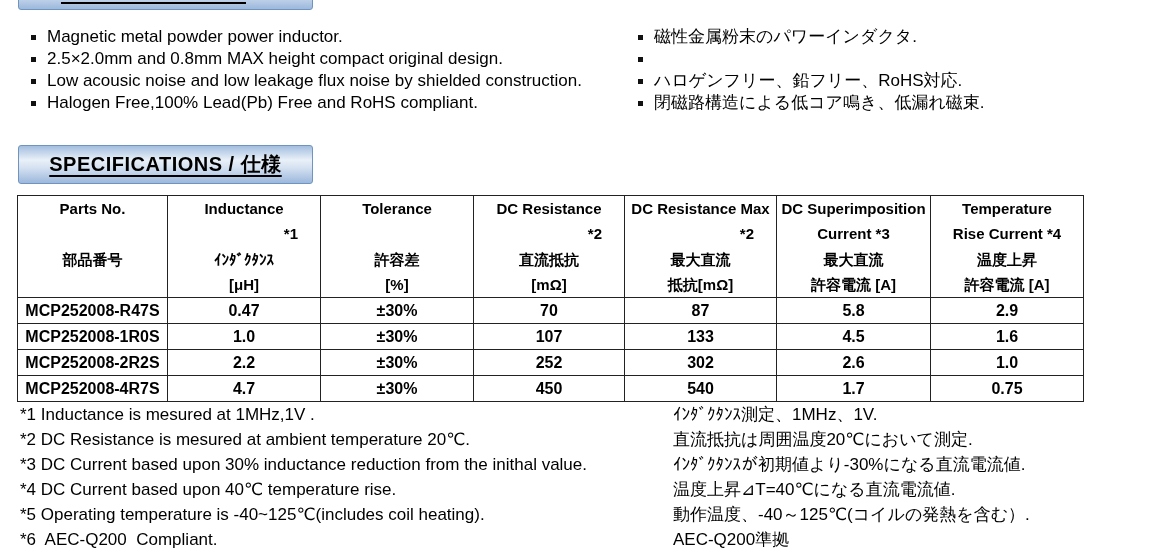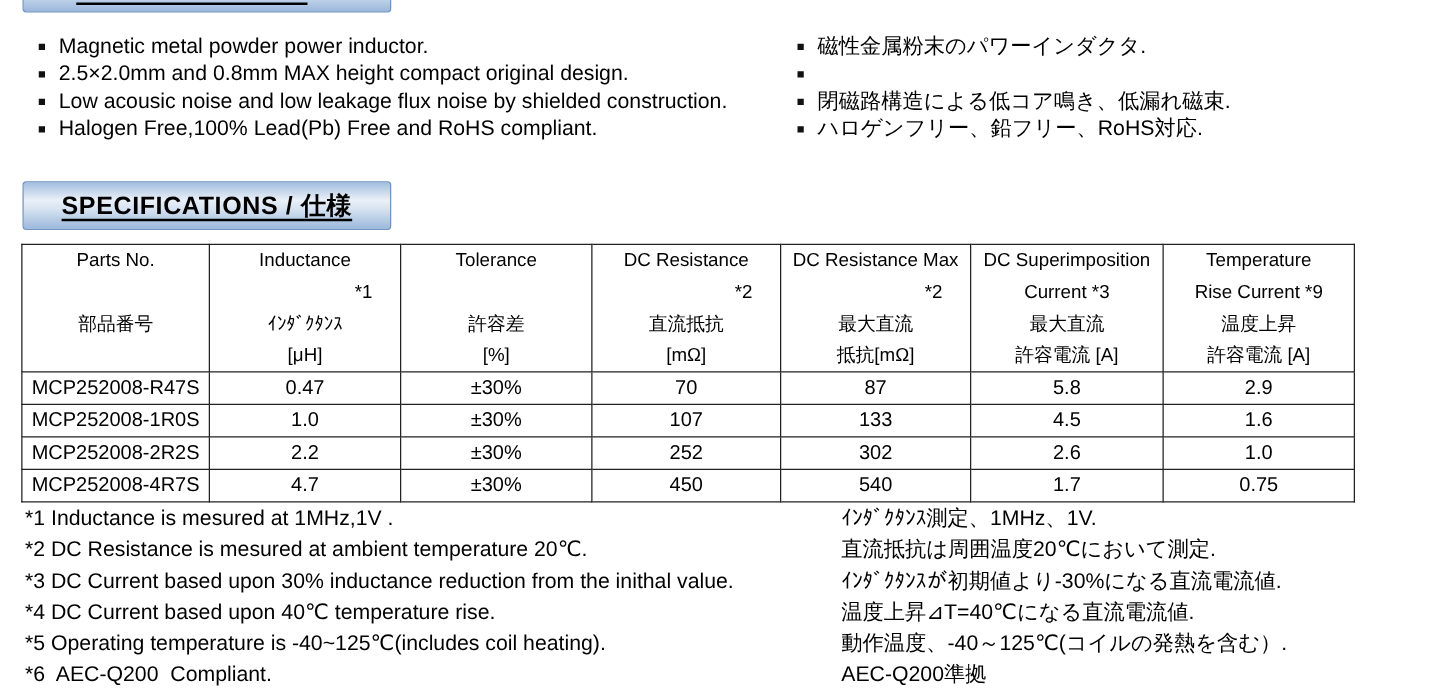--- a/index.html
+++ b/index.html
@@ -27,21 +27,21 @@
   .features-jp{left:637px;width:505px;}
   .feat-line{display:flex;align-items:flex-start;height:22px;line-height:22px;font-size:17px;white-space:pre;}
   .sq{flex:0 0 auto;width:5px;height:5px;background:#111;margin:9px 11px 0 1px;}
   
   .spec-table{
     position:absolute;left:17px;top:195px;width:1066px;
     border-collapse:collapse;table-layout:fixed;
   }
   .spec-table th,.spec-table td{
     border:1px solid #222;padding:0;text-align:center;vertical-align:top;
-    font-weight:normal;box-sizing:border-box;overflow:hidden;
+    font-weight:bold;box-sizing:border-box;overflow:hidden;
   }
   .spec-table th{height:100px;}
   .spec-table td{height:26px;line-height:25px;font-size:16px;vertical-align:middle;white-space:nowrap;margin-left:44px;}
   .hl{height:25.25px;line-height:25.25px;font-size:15px;white-space:nowrap;}
   .hl.ast-r{text-align:right;padding-right:22px;}
   
   .notes{position:absolute;top:402px;}
   .notes-en{left:20px;width:630px;}
   .notes-jp{left:673px;width:490px;}
   .note-line{height:25px;line-height:25px;font-size:17px;white-space:pre;}
@@ -58,22 +58,22 @@
   <div class="features features-en">
     <div class="feat-line"><span class="sq"></span><span>Magnetic metal powder power inductor.</span></div>
     <div class="feat-line"><span class="sq"></span><span>2.5×2.0mm and 0.8mm MAX height compact original design.</span></div>
     <div class="feat-line"><span class="sq"></span><span>Low acousic noise and low leakage flux noise by shielded construction.</span></div>
     <div class="feat-line"><span class="sq"></span><span>Halogen Free,100% Lead(Pb) Free and RoHS compliant.</span></div>
   </div>
 
   <div class="features features-jp">
     <div class="feat-line"><span class="sq"></span><span>磁性金属粉末のパワーインダクタ.</span></div>
     <div class="feat-line"><span class="sq"></span></div>
+    <div class="feat-line"><span class="sq"></span><span>ハロゲンフリー、鉛フリー、RoHS対応.</span></div>
     <div class="feat-line"><span class="sq"></span><span>閉磁路構造による低コア鳴き、低漏れ磁束.</span></div>
-    <div class="feat-line"><span class="sq"></span><span>ハロゲンフリー、鉛フリー、RoHS対応.</span></div>
   </div>
 
   <div class="hbar spec-bar">
     <span class="spec-title">SPECIFICATIONS / 仕様</span>
   </div>
 
   <table class="spec-table">
     <colgroup>
       <col style="width:150px">
         <col style="width:153px">
@@ -116,21 +116,21 @@
           <div class="hl">抵抗[mΩ]</div>
         </th>
         <th>
           <div class="hl">DC Superimposition</div>
           <div class="hl">Current  *3</div>
           <div class="hl">最大直流</div>
           <div class="hl">許容電流 [A]</div>
         </th>
         <th>
           <div class="hl">Temperature</div>
-          <div class="hl">Rise Current  *9</div>
+          <div class="hl">Rise Current  *4</div>
           <div class="hl">温度上昇</div>
           <div class="hl">許容電流 [A]</div>
         </th>
       </tr>
     </thead>
     <tbody>
       <tr>
         <td>MCP252008-R47S</td>
         <td>0.47</td>
         <td>±30%</td>

